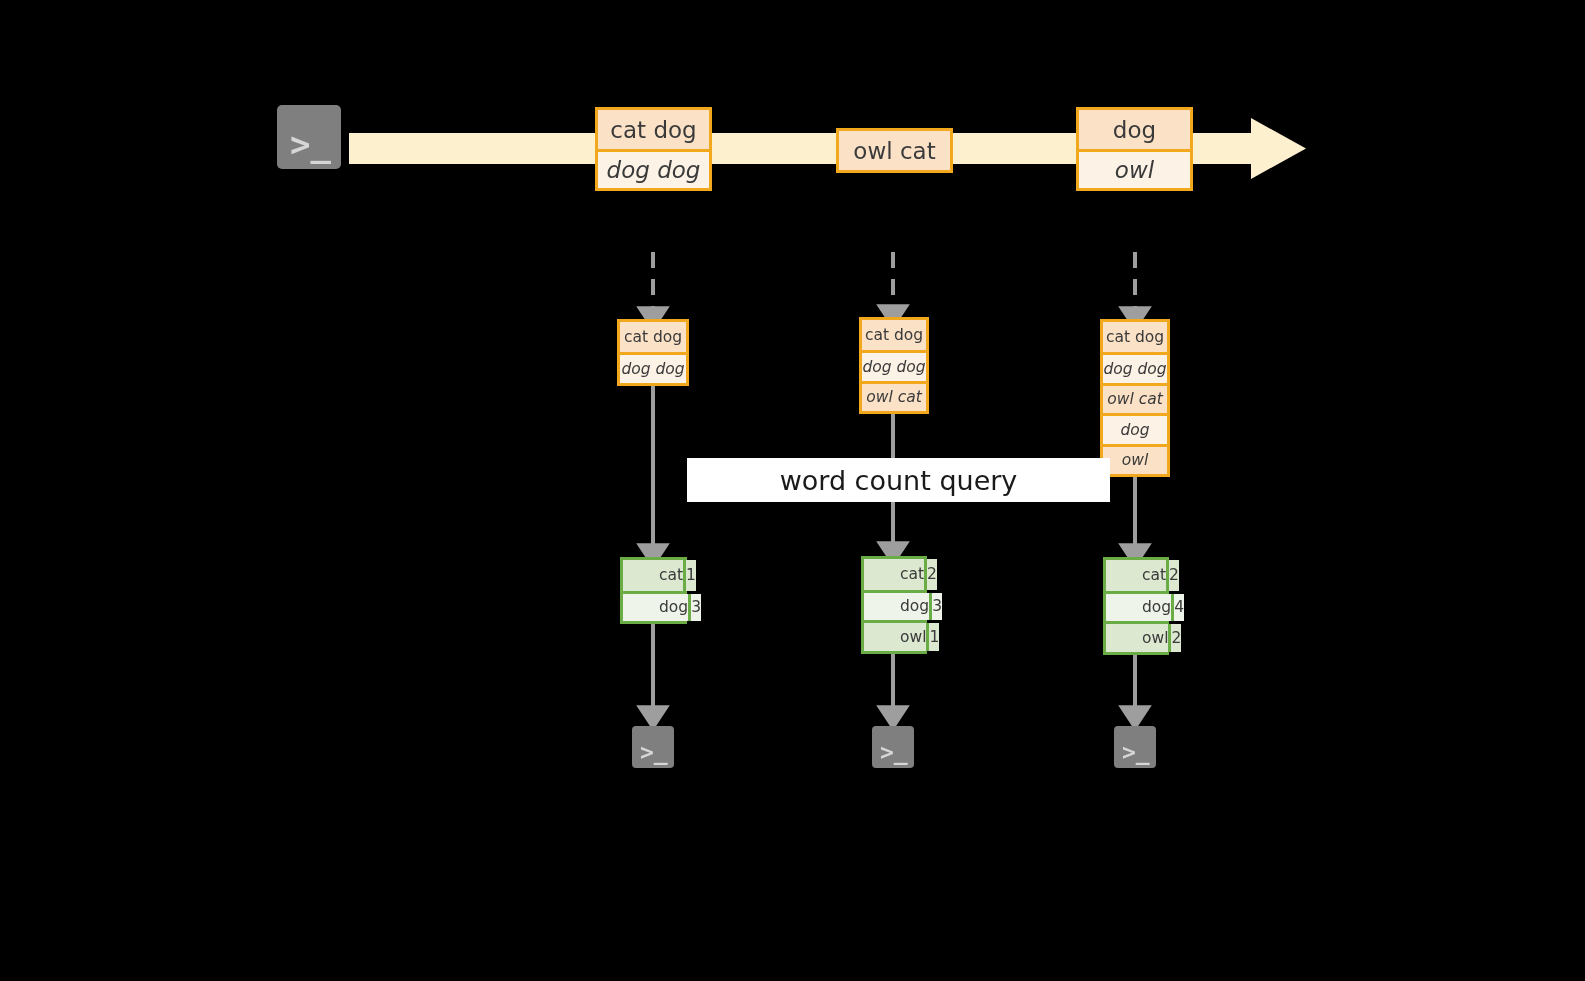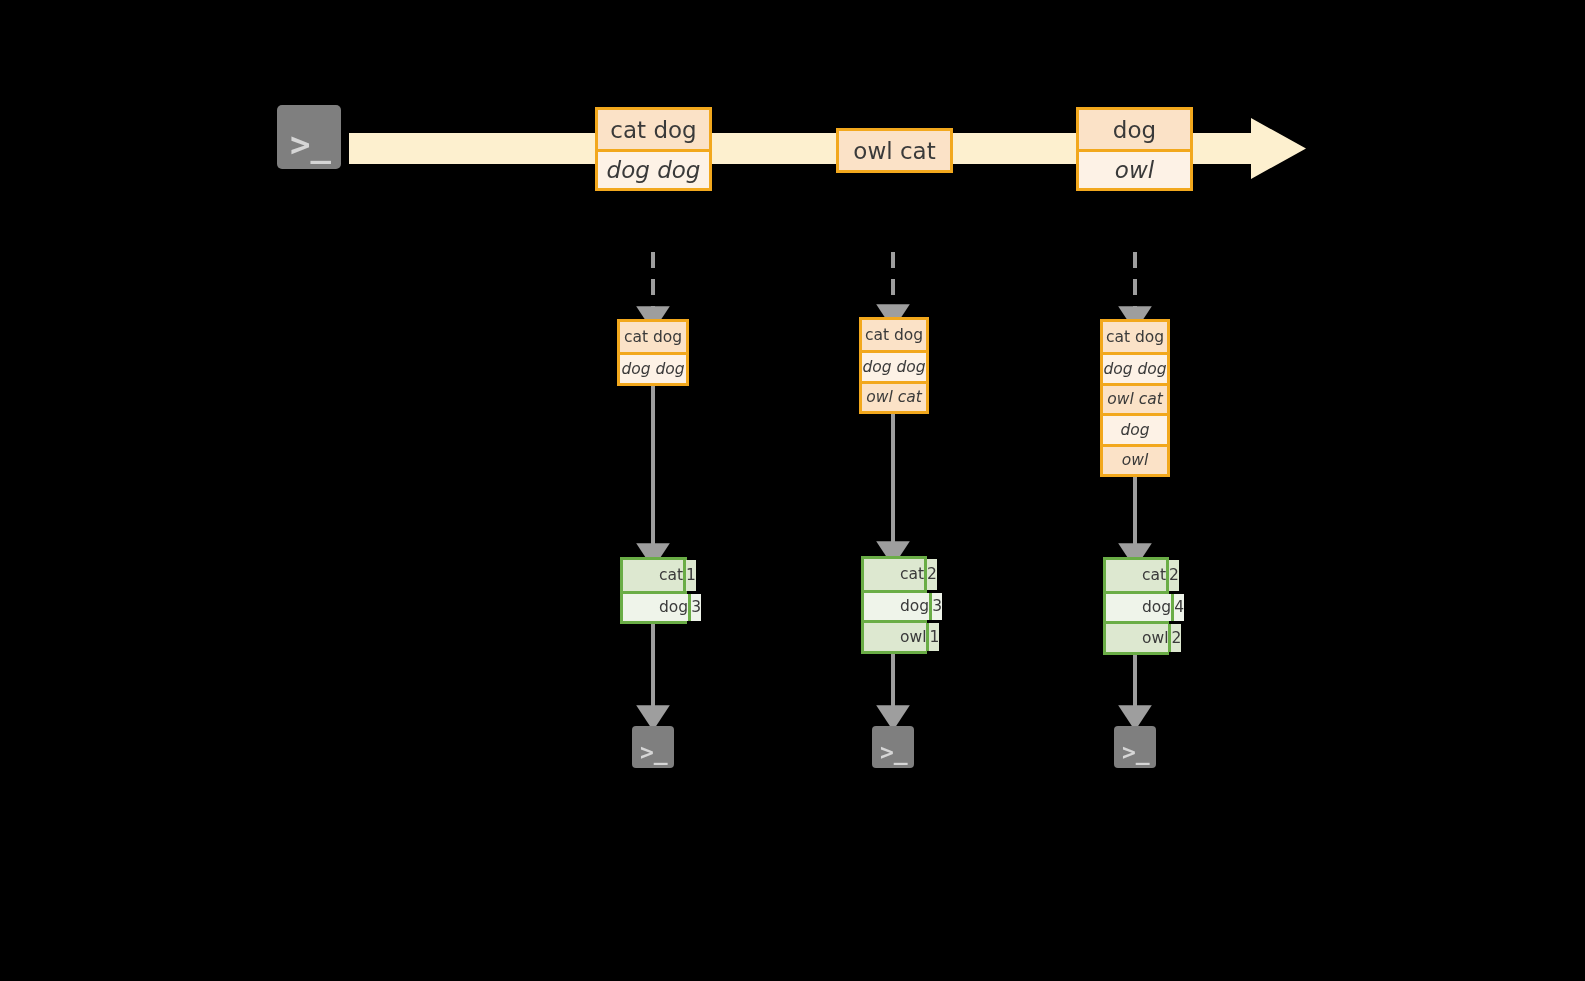--- a/index.html
+++ b/index.html
@@ -254,14 +254,15 @@
       <span class="cell word">owl</span>
       <span class="cell count">2</span>
     </div>
   </div>
 
   <div class="term term-small" style="left:1107px; top:719px;">
     <span class="term-hatch"></span>
     <span class="term-glyph">&gt;_</span>
   </div>
 
+  <div class="query-label" style="left:687px; top:458px; width:423px; height:44px;">word count query</div>
 
 </div>
 
 </body></html>

